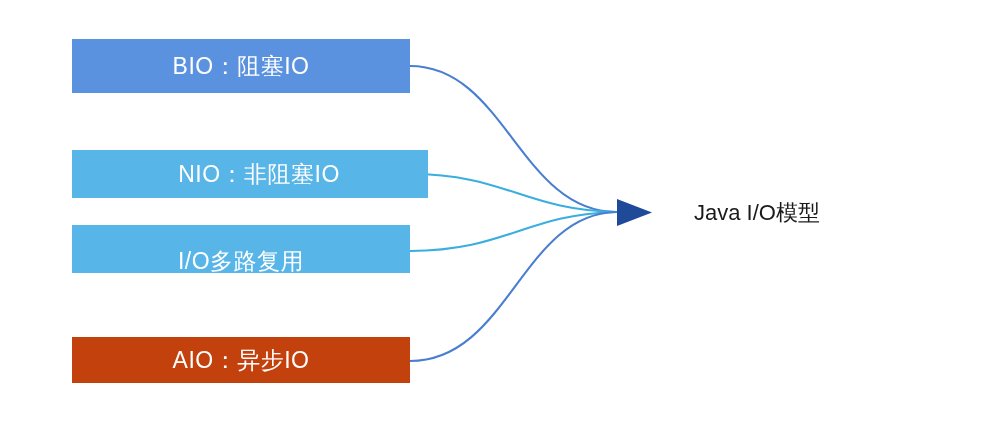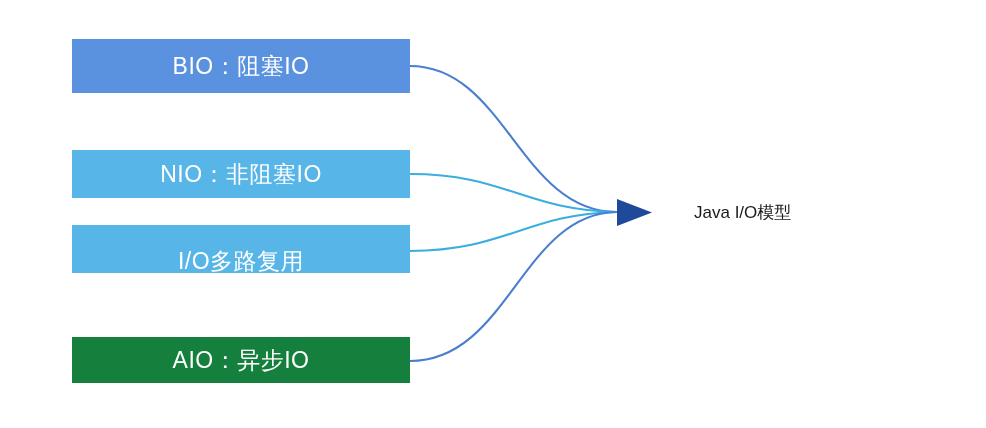--- a/index.html
+++ b/index.html
@@ -26,36 +26,36 @@
     justify-content: center;
     color: #ffffff;
     font-size: 23px;
     letter-spacing: 0.5px;
     font-weight: 400;
     line-height: 1;
     white-space: nowrap;
     user-select: none;
   }
   #box-bio   { left: 72px; top: 39px;  width: 338px; height: 54px; background: #5b92e0; }
-  #box-nio   { left: 72px; top: 150px; width: 338px; height: 48px; background: #57b5e8; }
+  #box-nio   { left: 72px; top: 150px; width: 338px; height: 48px; background: #57b5e8; padding-left: 18px; }
   #box-mux   { left: 72px; top: 225px; width: 338px; height: 48px; background: #57b5e8; align-items: flex-end; }
-  #box-aio   { left: 72px; top: 337px; width: 338px; height: 46px; background: #15803d; }
+  #box-aio   { left: 72px; top: 337px; width: 338px; height: 46px; background: #c2410c; }
 
   #edges {
     position: absolute;
     left: 0;
     top: 0;
     width: 986px;
     height: 428px;
   }
   #target-label {
     position: absolute;
     left: 694px;
     top: 200px;
-    font-size: 17px;
+    font-size: 22px;
     color: #1a1a1a;
     line-height: 26px;
     white-space: nowrap;
     user-select: none;
   }
 </style>
 </head>
 <body>
 
 <div id="diagram">

